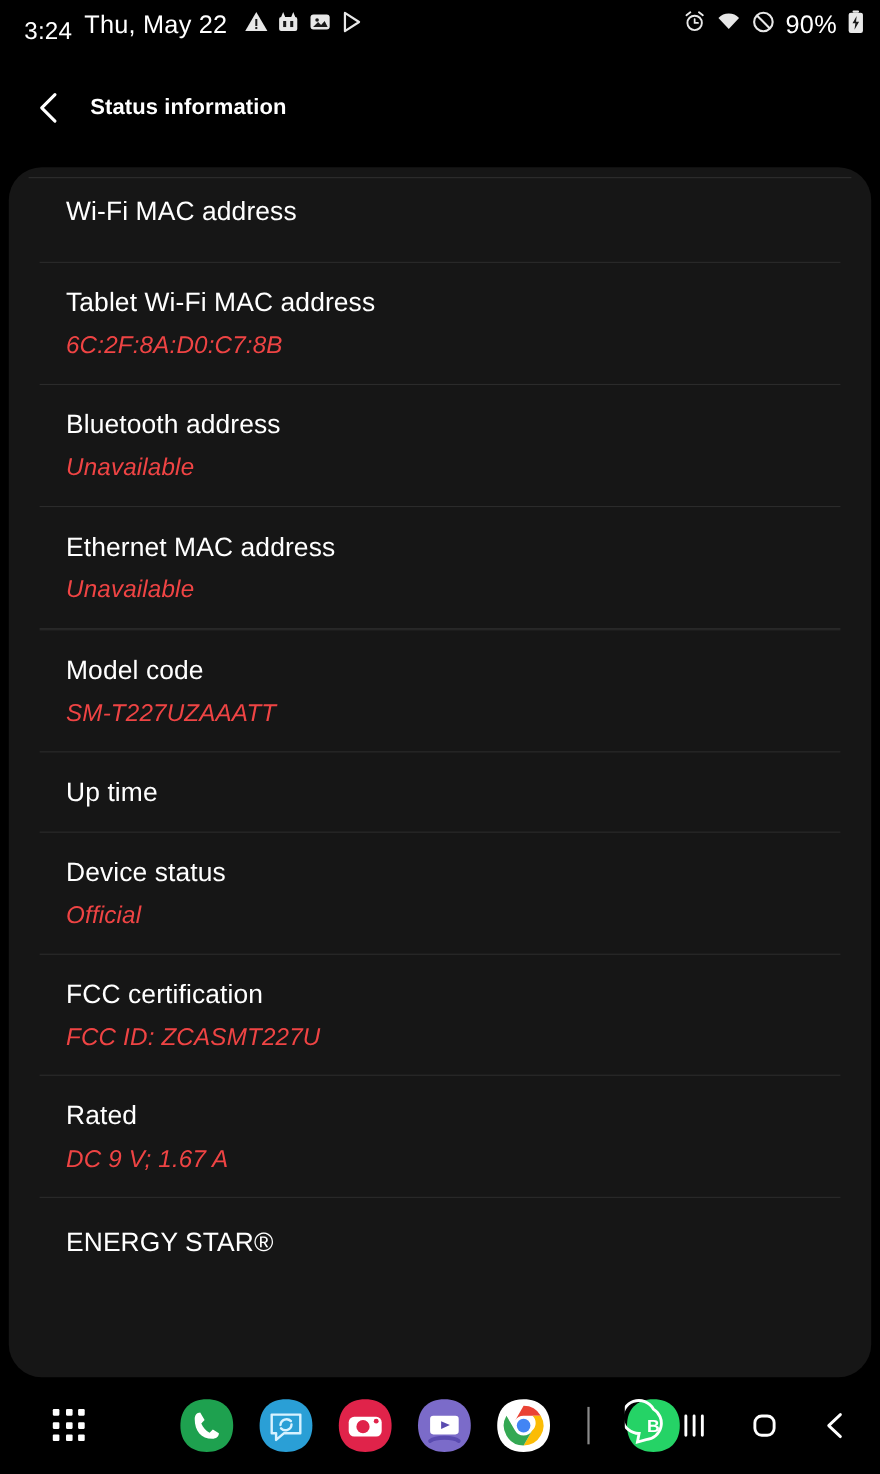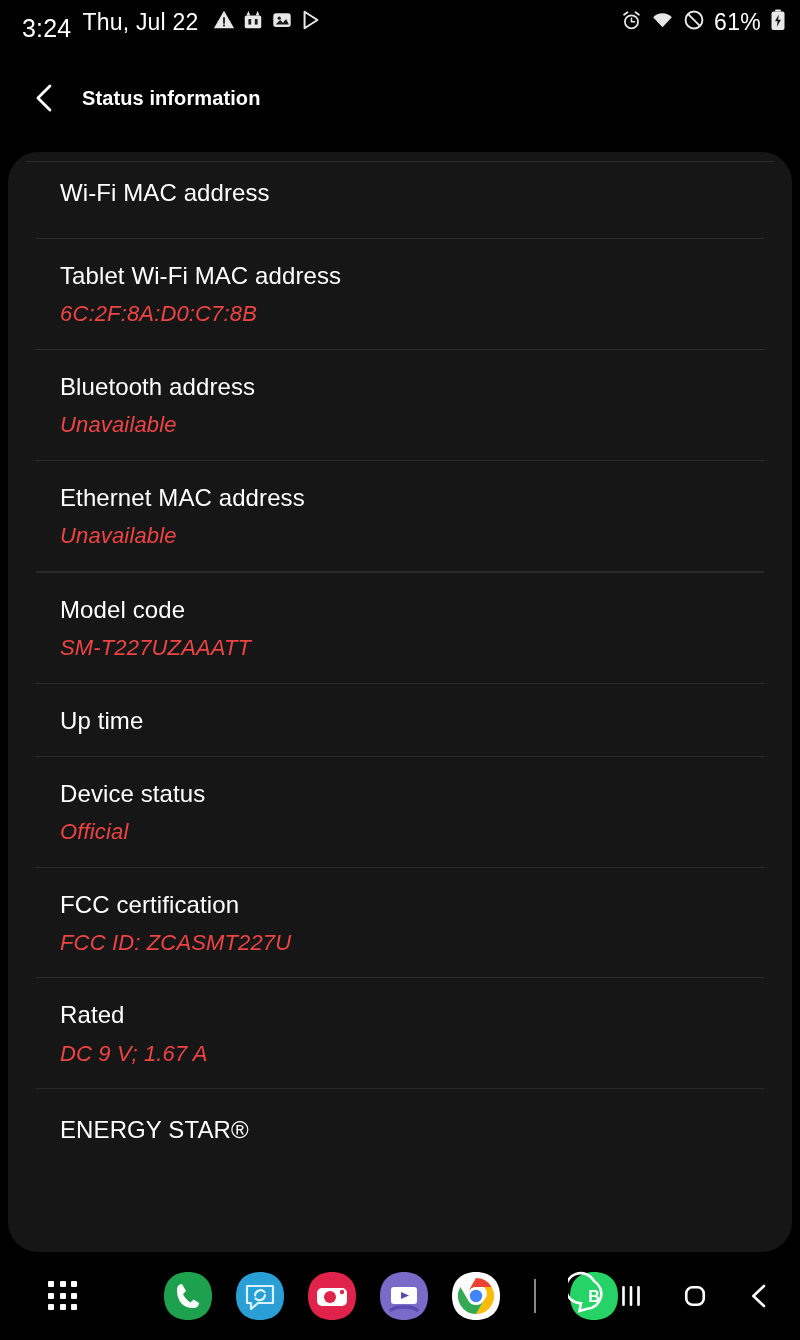--- a/index.html
+++ b/index.html
@@ -11,21 +11,21 @@
   }
   #screen { position:relative; width:800px; height:1340px; background:#000; }
 
   
   #statusbar {
     position:absolute; top:0; left:0; width:800px; height:44px;
     display:flex; align-items:center; padding:0 14px 0 22px;
     color:#fff;
   }
   #sb-left { display:flex; align-items:center; gap:11px; }
-  .sb-time { font-size:25px; letter-spacing:.2px; font-weight:400;margin-top:12px; }
+  .sb-time { font-size:22px; letter-spacing:.2px; font-weight:400;margin-top:12px; }
   .sb-date { font-size:23px; letter-spacing:.2px; }
   #sb-icons-left { display:flex; align-items:center; gap:7px; margin-left:4px; }
   #sb-right { margin-left:auto; display:flex; align-items:center; gap:9px; }
   .sb-pct { font-size:23px; letter-spacing:.3px; }
   .sicon { display:block; }
 
   
   #appbar {
     position:absolute; top:44px; left:0; width:800px; height:108px;
     display:flex; align-items:center; padding-left:28px; gap:20px;
@@ -67,21 +67,21 @@
   .navbtn { width:38px; height:38px; display:flex; align-items:center; justify-content:center; }
 </style>
 </head>
 <body>
 
 <div id="screen">
 
   <div id="statusbar">
     <div id="sb-left">
       <span class="sb-time">3:24</span>
-      <span class="sb-date">Thu, Jul 22</span>
+      <span class="sb-date">Thu, May 22</span>
       <span id="sb-icons-left">
         <span class="sicon">
           <svg width="22" height="22" viewBox="0 0 24 24">
               <path d="M12 2 L23 21 H1 Z" fill="#e8e8e8"></path>
               <rect x="11" y="9" width="2" height="7" fill="#1a1a1a"></rect>
               <rect x="11" y="17" width="2" height="2" fill="#1a1a1a"></rect>
             </svg>
         </span>
         <span class="sicon">
           <svg width="22" height="22" viewBox="0 0 24 24">
@@ -119,21 +119,21 @@
             <path d="M2.2 7.6 A13.6 13.6 0 0 1 21.8 7.6" fill="none" stroke="#000" stroke-width="0"></path>
             <rect x="0" y="0" width="24" height="22" fill="none"></rect>
           </svg>
       </span>
       <span class="sicon">
         <svg width="22" height="22" viewBox="0 0 24 24">
             <circle cx="12" cy="12" r="9.2" fill="none" stroke="#e8e8e8" stroke-width="2.1"></circle>
             <path d="M5.6 5.6 L18.4 18.4" stroke="#e8e8e8" stroke-width="2.1"></path>
           </svg>
       </span>
-      <span class="sb-pct">61%</span>
+      <span class="sb-pct">90%</span>
       <span class="sicon">
         <svg width="16" height="22" viewBox="0 0 16 22">
             <rect x="5" y="0.5" width="6" height="2" rx="1" fill="#e8e8e8"></rect>
             <rect x="1.5" y="2.5" width="13" height="18.5" rx="2" fill="#e8e8e8"></rect>
             <path d="M8.8 5.5 L5 12.2 H7.6 L6.8 18 L11 10.8 H8.2 Z" fill="#1a1a1a"></path>
           </svg>
       </span>
     </div>
   </div>
 

